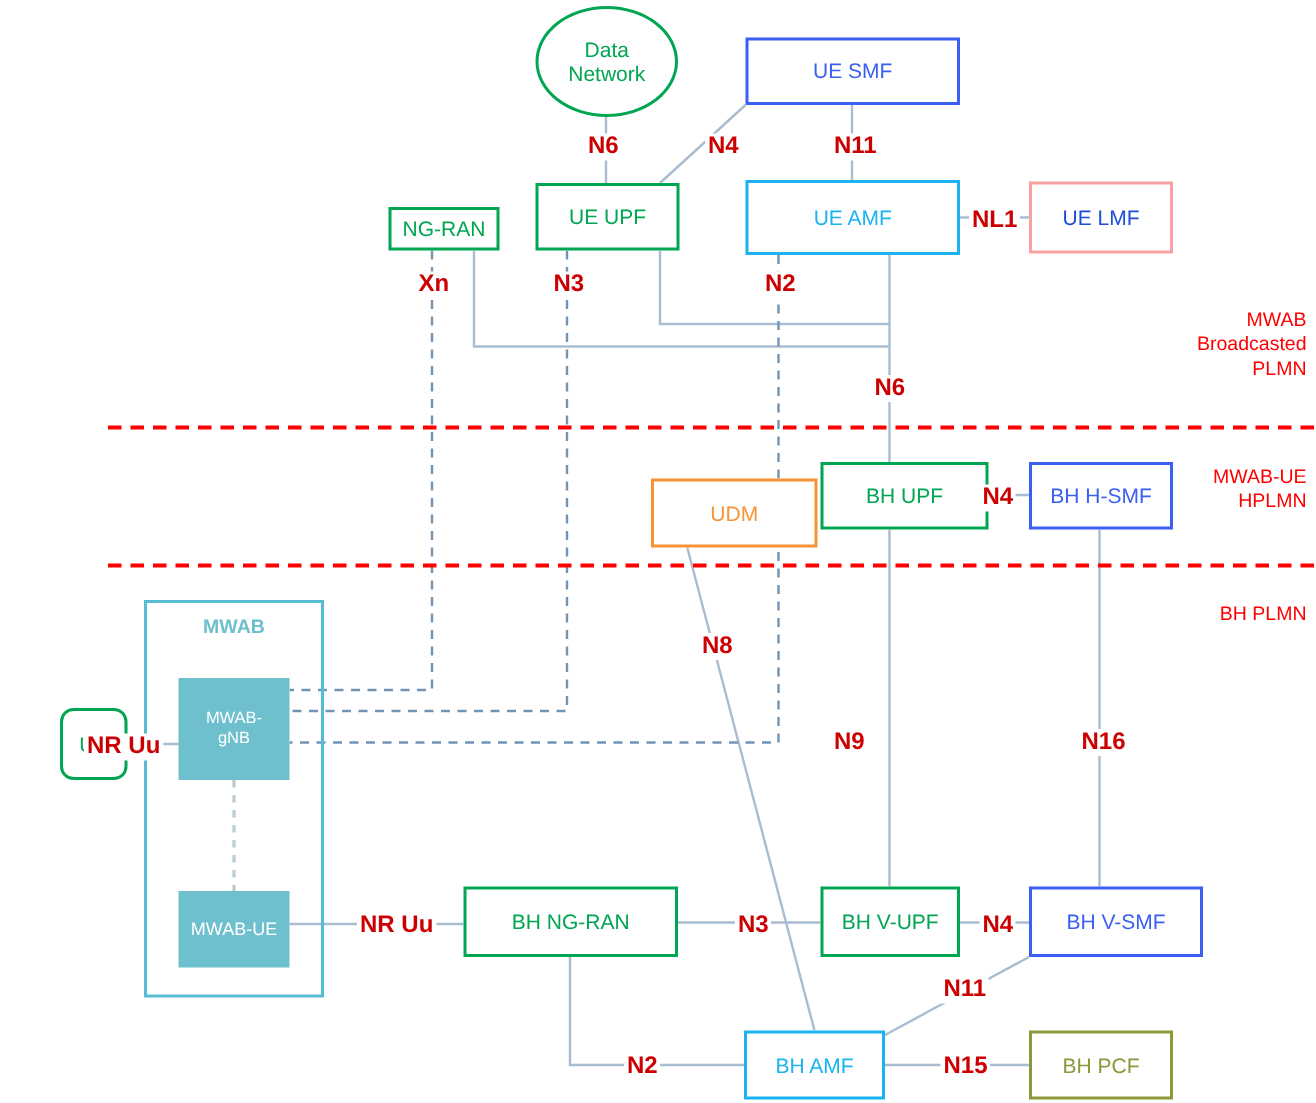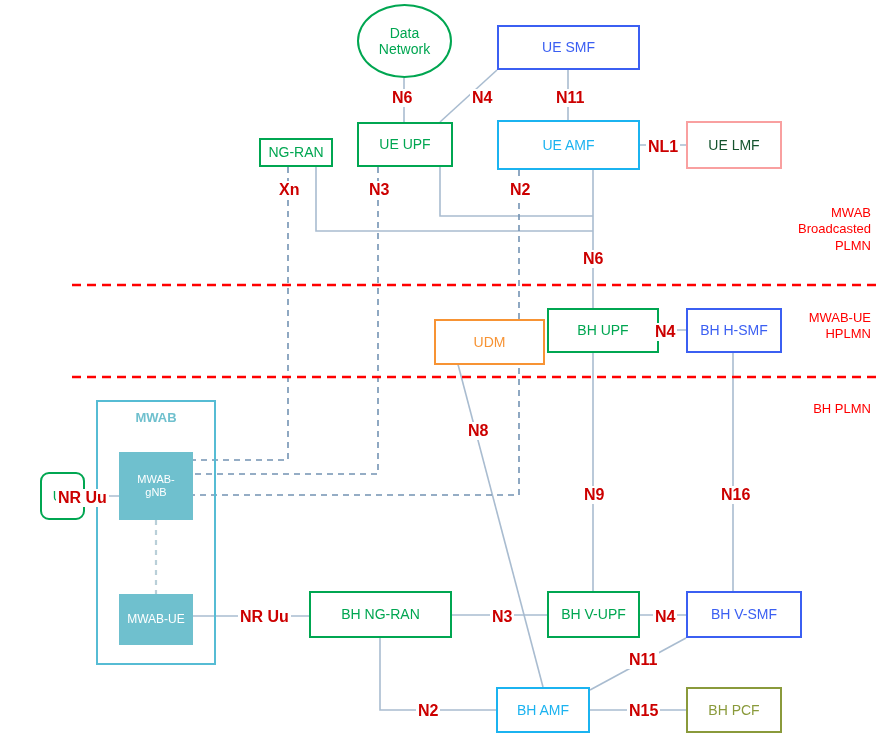--- a/index.html
+++ b/index.html
@@ -7,21 +7,21 @@
   body{font-family:"Liberation Sans",sans-serif;}
   #canvas{position:relative;width:877px;height:735px;background:#fff;overflow:hidden;}
 
   .node{position:absolute;box-sizing:border-box;display:flex;align-items:center;
         justify-content:center;text-align:center;font-weight:normal;font-size:14px;
         line-height:1.15;background:#ffffff;z-index:5;}
   .node.green   {border:2.5px solid #00a651;color:#00a651;}
   .node.blue    {border:2.5px solid #3b5ff2;color:#3b5ff2;}
   .node.cyan    {border:2.5px solid #1bb3f0;color:#1bb3f0;}
   .node.orange  {border:2.5px solid #f79334;color:#f79334;}
-  .node.pink    {border:2.5px solid #f9a0a0;color:#14532d;}
+  .node.pink    {border:2.5px solid #f9a0a0;color:#1d4ed8;}
   .node.olive   {border:2.5px solid #8a9a3b;color:#8a9a3b;}
   .node.fill-teal{background:#6fc0ce;border:none;color:#ffffff;font-weight:normal;}
   .node.rounded {border-radius:9px;margin-left:35px;}
   .node.ellipse {border-radius:50%;}
 
   .group-box{position:absolute;box-sizing:border-box;border:2px solid #56bcd4;
              background:transparent;z-index:2;}
   .group-title{position:absolute;color:#6fc0ce;font-size:13px;font-weight:bold;
                z-index:3;text-align:center;}
 
@@ -186,21 +186,21 @@
   <div class="iflabel" style="left:367px;top:181px;">N3</div>
 
   <div class="iflabel" style="left:508px;top:181px;">N2</div>
 
   <div class="iflabel" style="left:581px;top:250px;">N6</div>
 
   <div class="iflabel" style="left:653px;top:323px;">N4</div>
 
   <div class="iflabel" style="left:466px;top:422px;">N8</div>
 
-  <div class="iflabel" style="left:582px;top:486px;">N9</div>
+  <div class="iflabel" style="left:554px;top:486px;">N9</div>
 
   <div class="iflabel" style="left:719px;top:486px;">N16</div>
 
   <div class="iflabel" style="left:56px;top:489px;">NR Uu</div>
 
   <div class="iflabel" style="left:238px;top:608px;">NR Uu</div>
 
   <div class="iflabel" style="left:490px;top:608px;">N3</div>
 
   <div class="iflabel" style="left:653px;top:608px;">N4</div>

